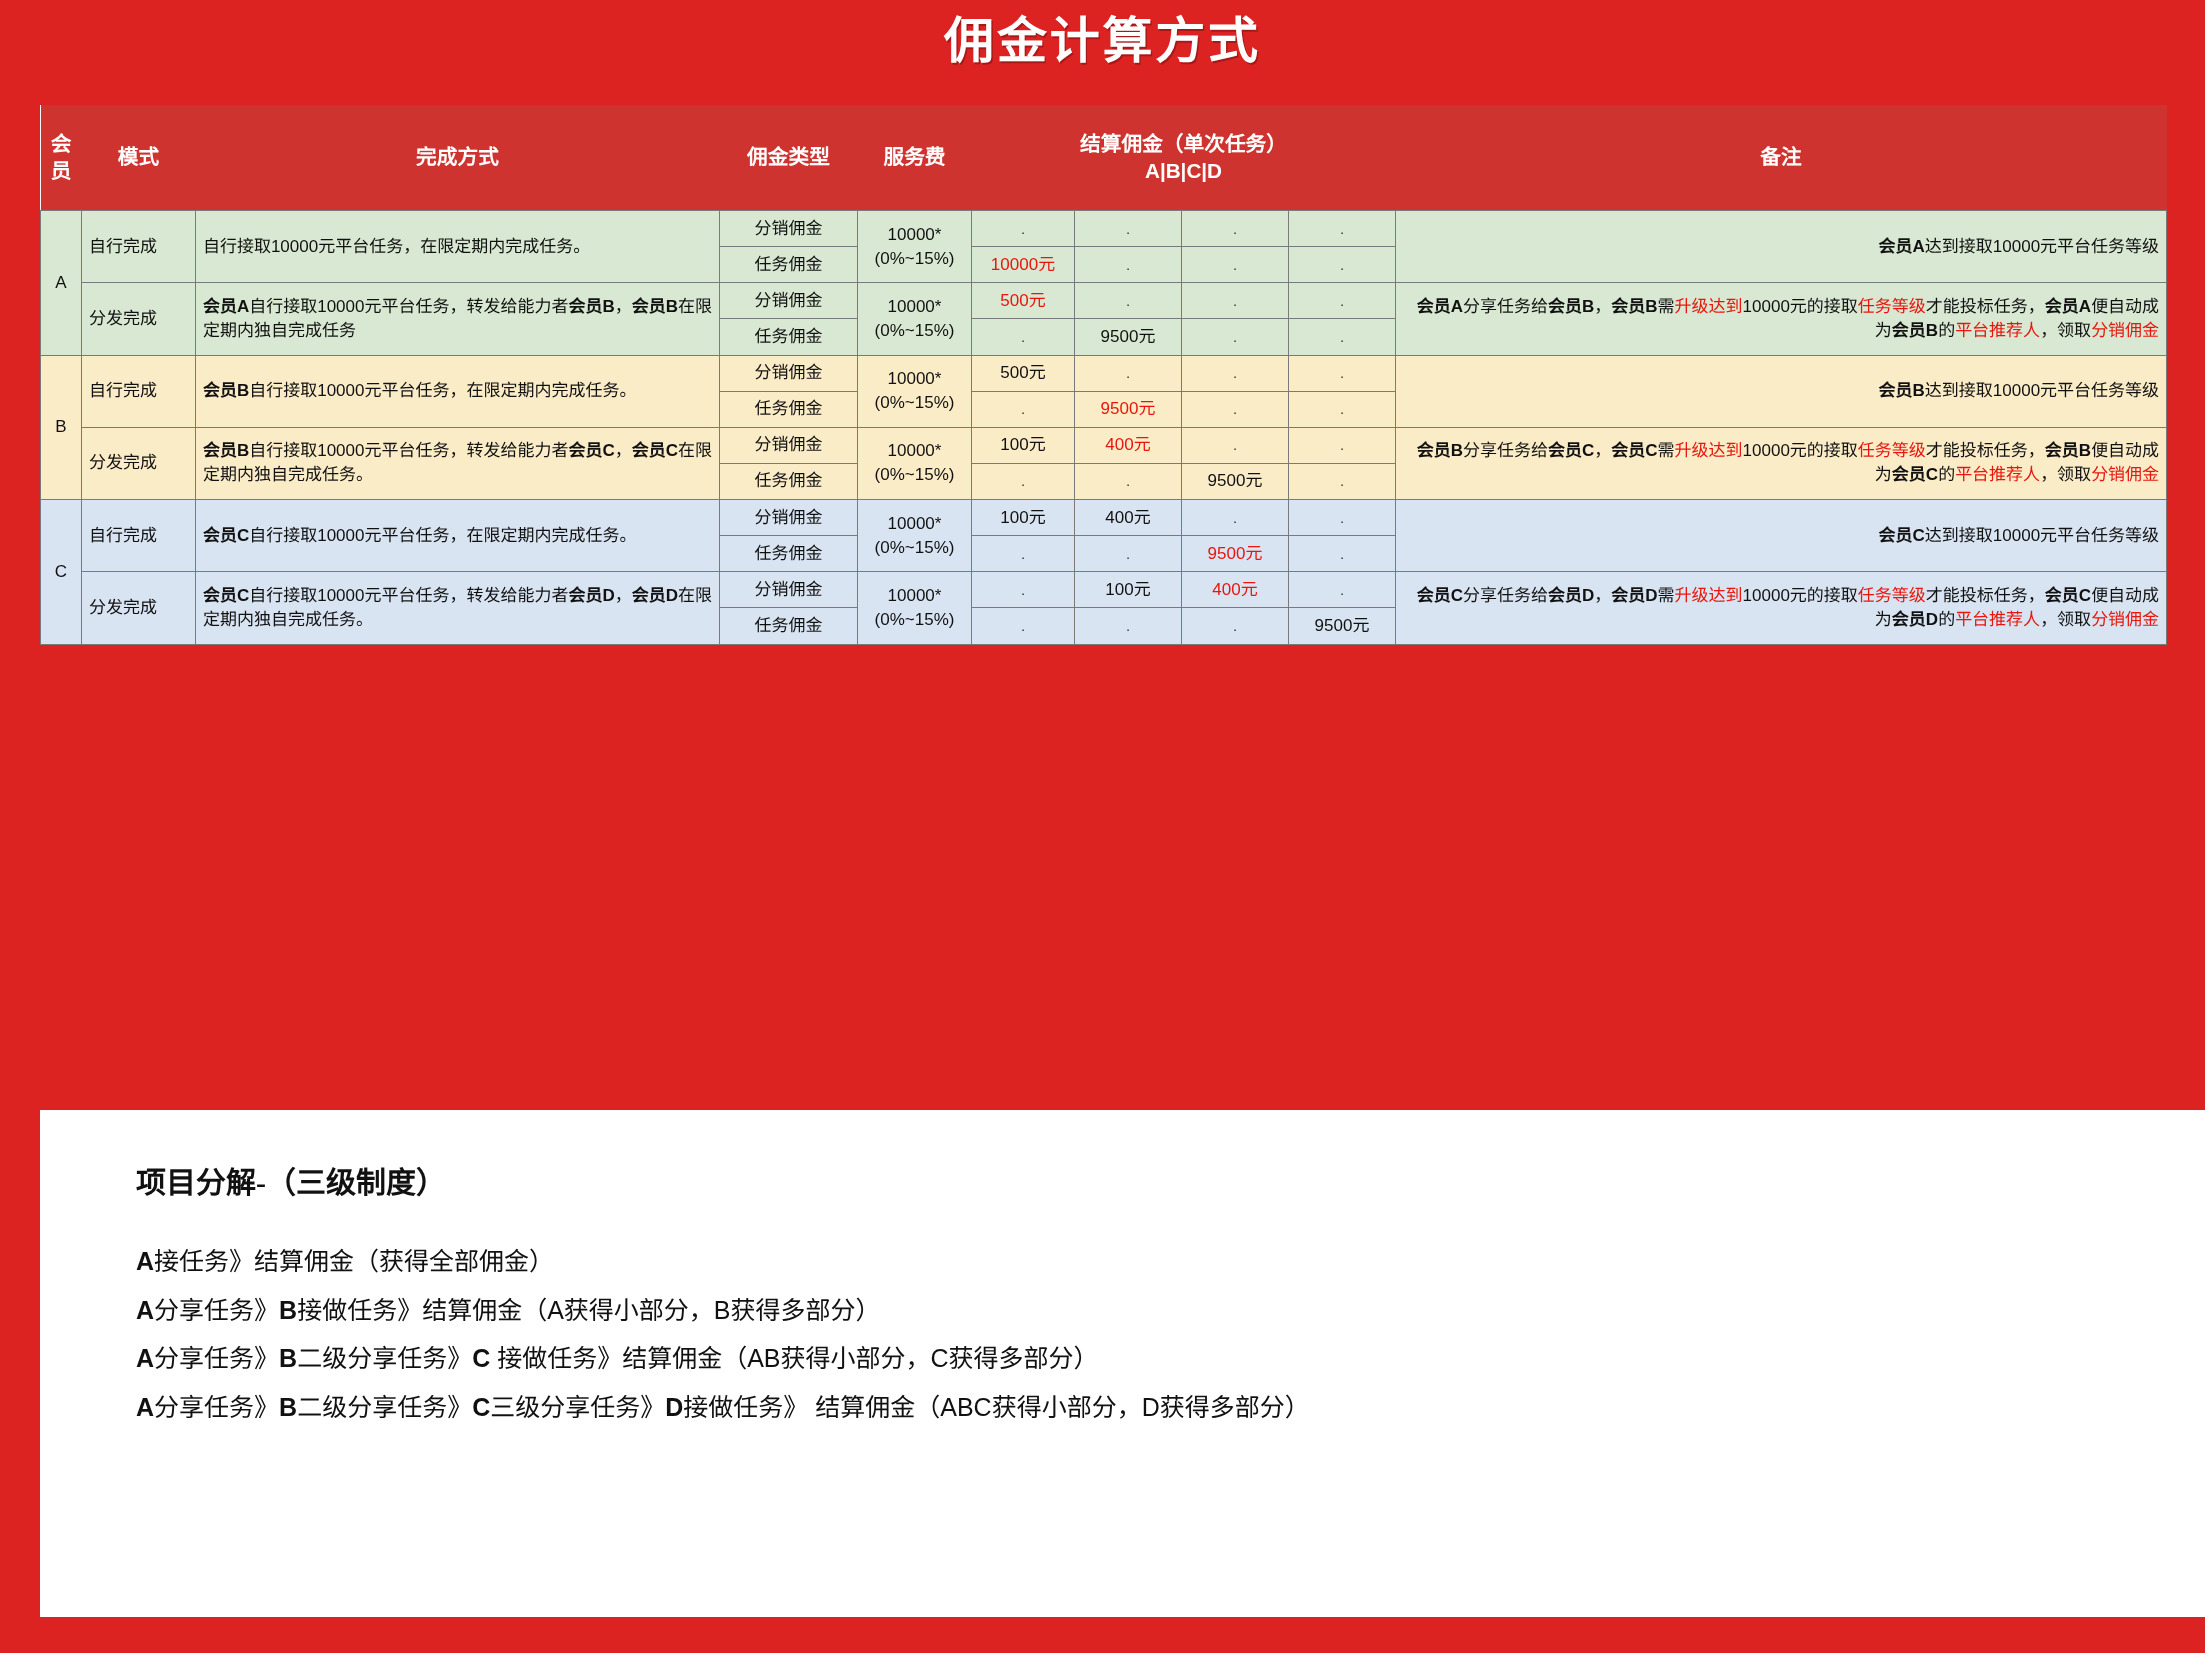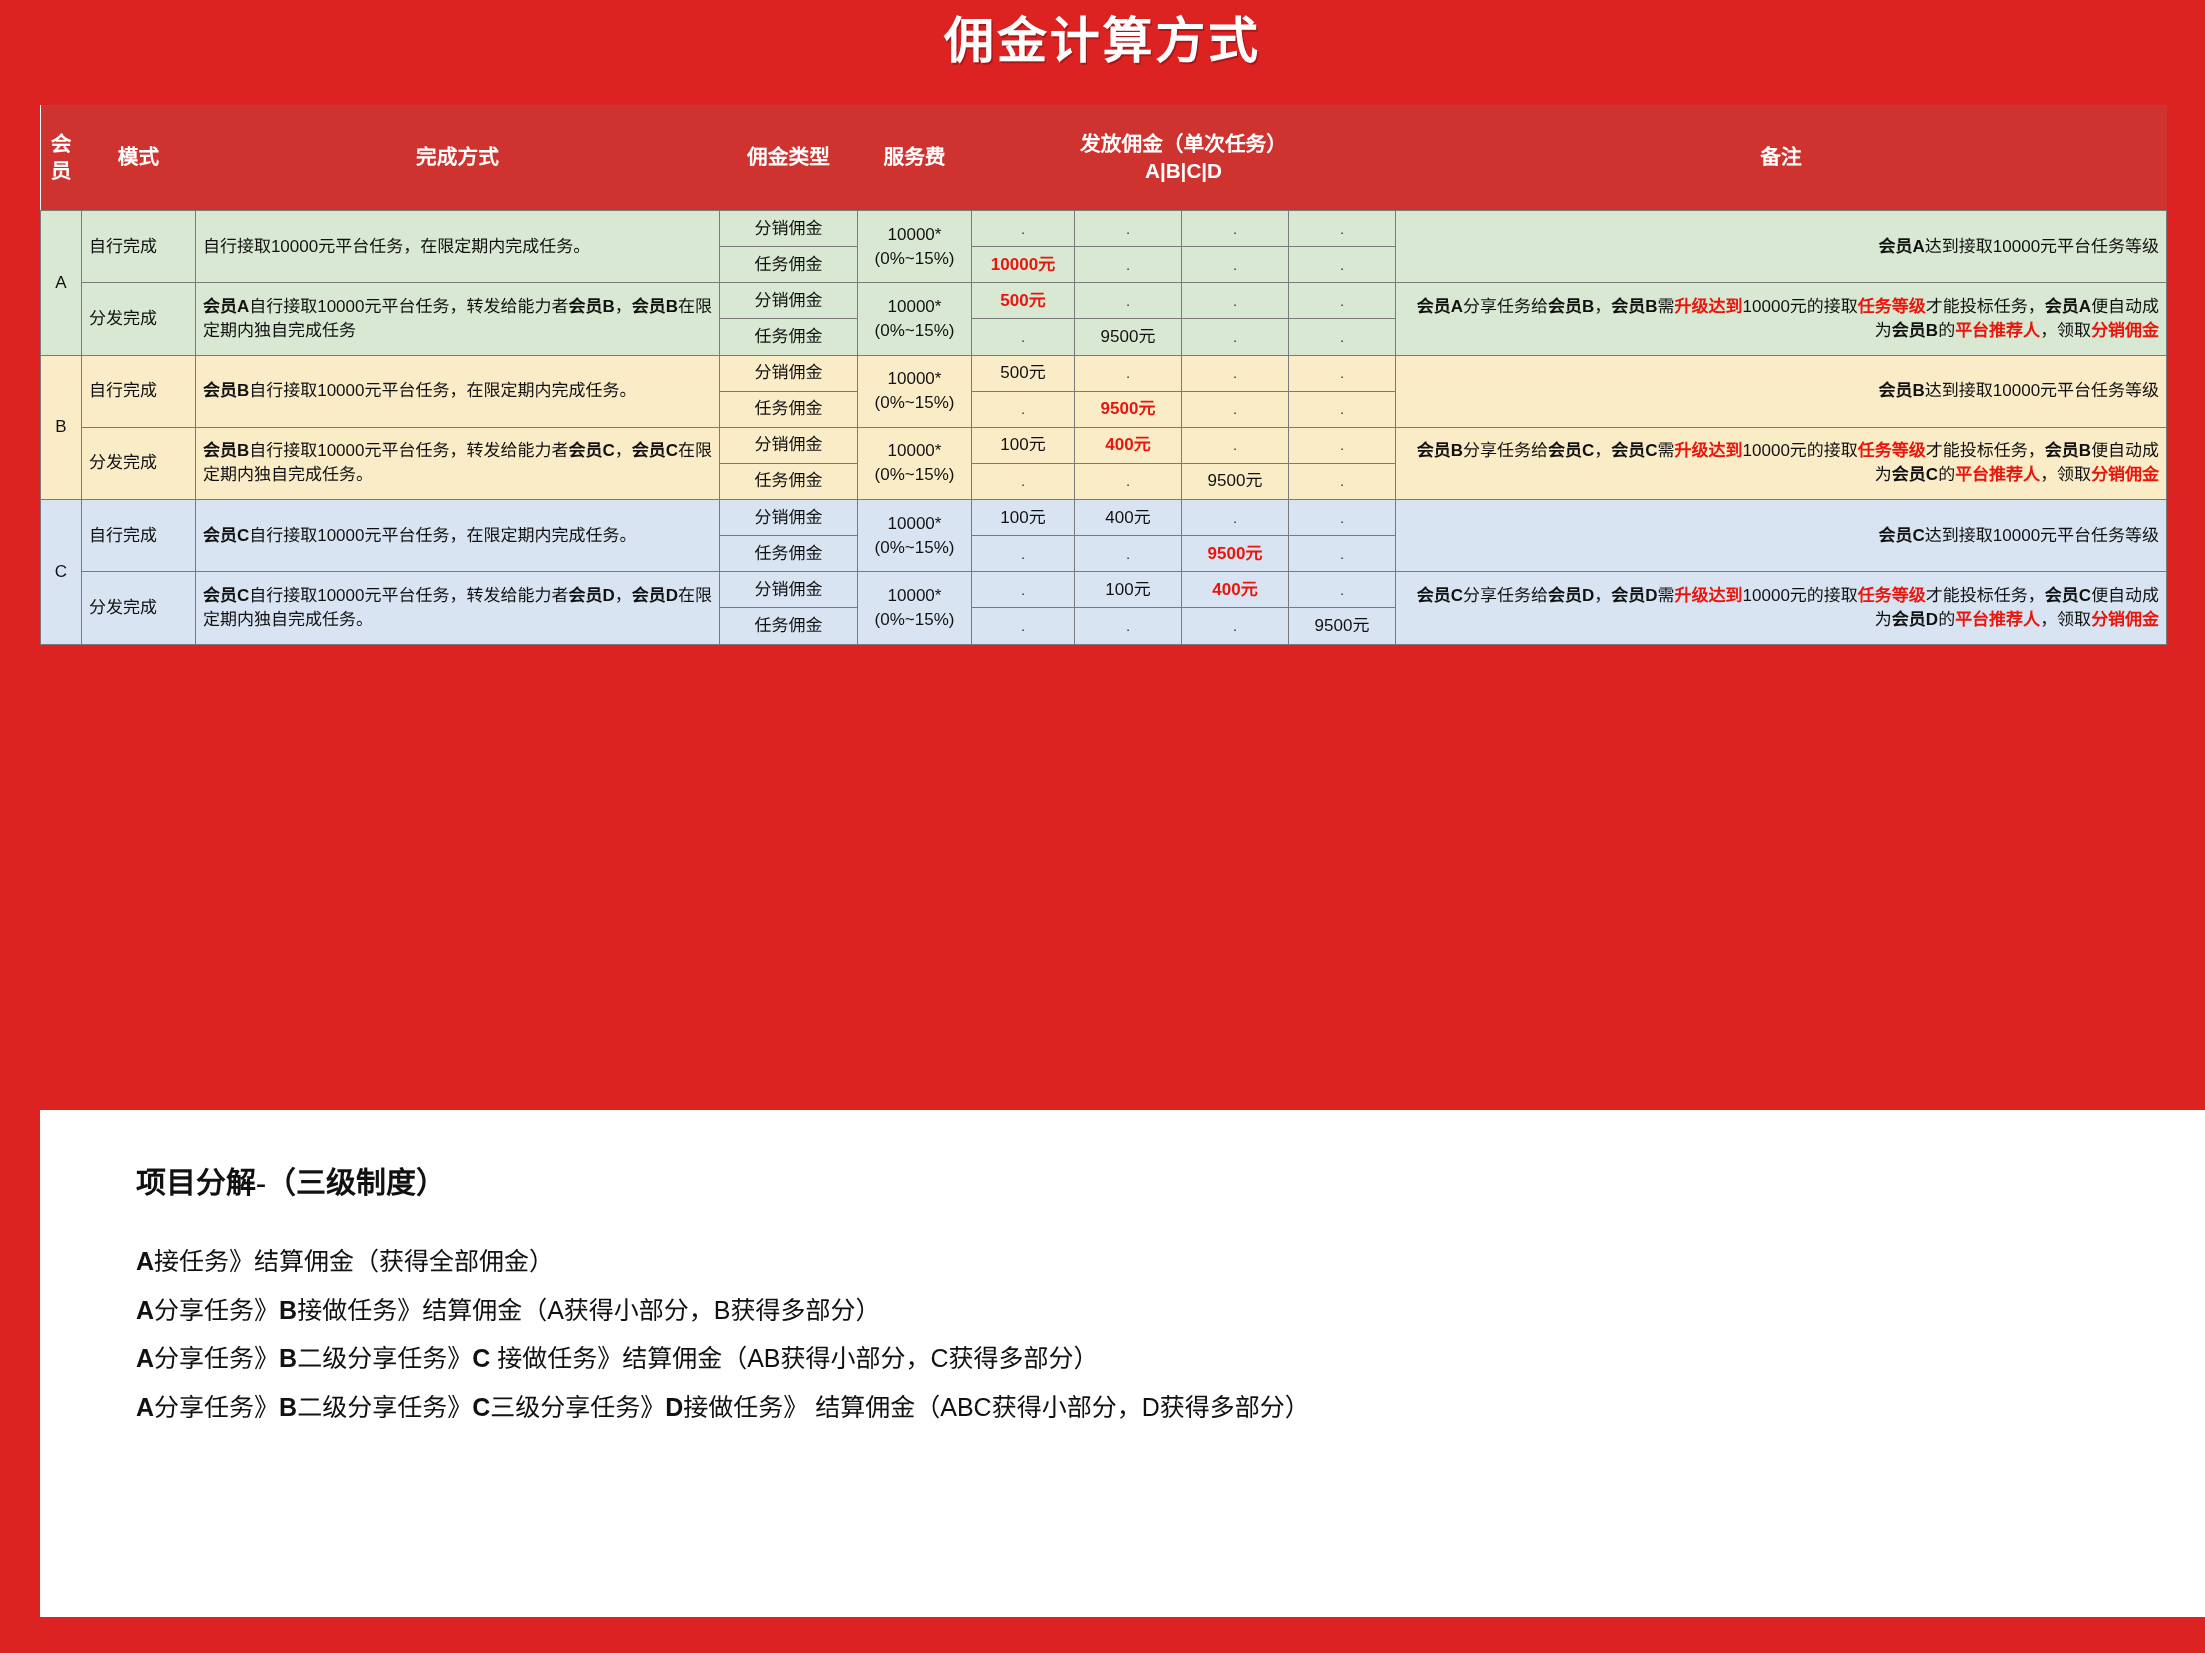--- a/index.html
+++ b/index.html
@@ -69,21 +69,21 @@
 
   .c-member { text-align: center; font-size: 18px; }
   .c-mode { font-size: 18px; padding: 4.1px 2.8px; }
   .c-desc { font-size: 17px; text-align: left; }
   .c-type { text-align: center; font-size: 18px; }
   .c-fee { text-align: center; font-size: 16px; line-height: 1.25; }
   .c-amt { text-align: center; font-size: 17px; }
   .c-note { font-size: 17px; text-align: right; line-height: 1.45; }
 
   b { font-weight: bold; }
-  .red { color: #e8160c; font-weight: bold; }
+  .red { color: #e8160c; font-weight: normal; }
   .dot { color: #333; font-size: 15px; }
 
   .lower {
     position: absolute;
     left: 40px;
     top: 1110px;
     width: 2200px;
     height: 507px;
     background: #ffffff;
     box-sizing: border-box;
@@ -126,21 +126,21 @@
         <col style="width:771px">
       </colgroup>
       <thead>
         <tr class="hdr-row">
           <th>会员</th>
           <th>模式</th>
           <th>完成方式</th>
           <th>佣金类型</th>
           <th>服务费</th>
           <th colspan="4">
-            <div>发放佣金（单次任务）</div>
+            <div>结算佣金（单次任务）</div>
             <div>A|B|C|D</div>
           </th>
           <th>备注</th>
         </tr>
       </thead>
       <tbody id="tbody">
           <tr>
             <td class="c-member grpA" rowspan="4">A</td>
             <td class="c-mode grpA" rowspan="2">自行完成</td>
             <td class="c-desc grpA" rowspan="2">自行接取10000元平台任务，在限定期内完成任务。</td>

